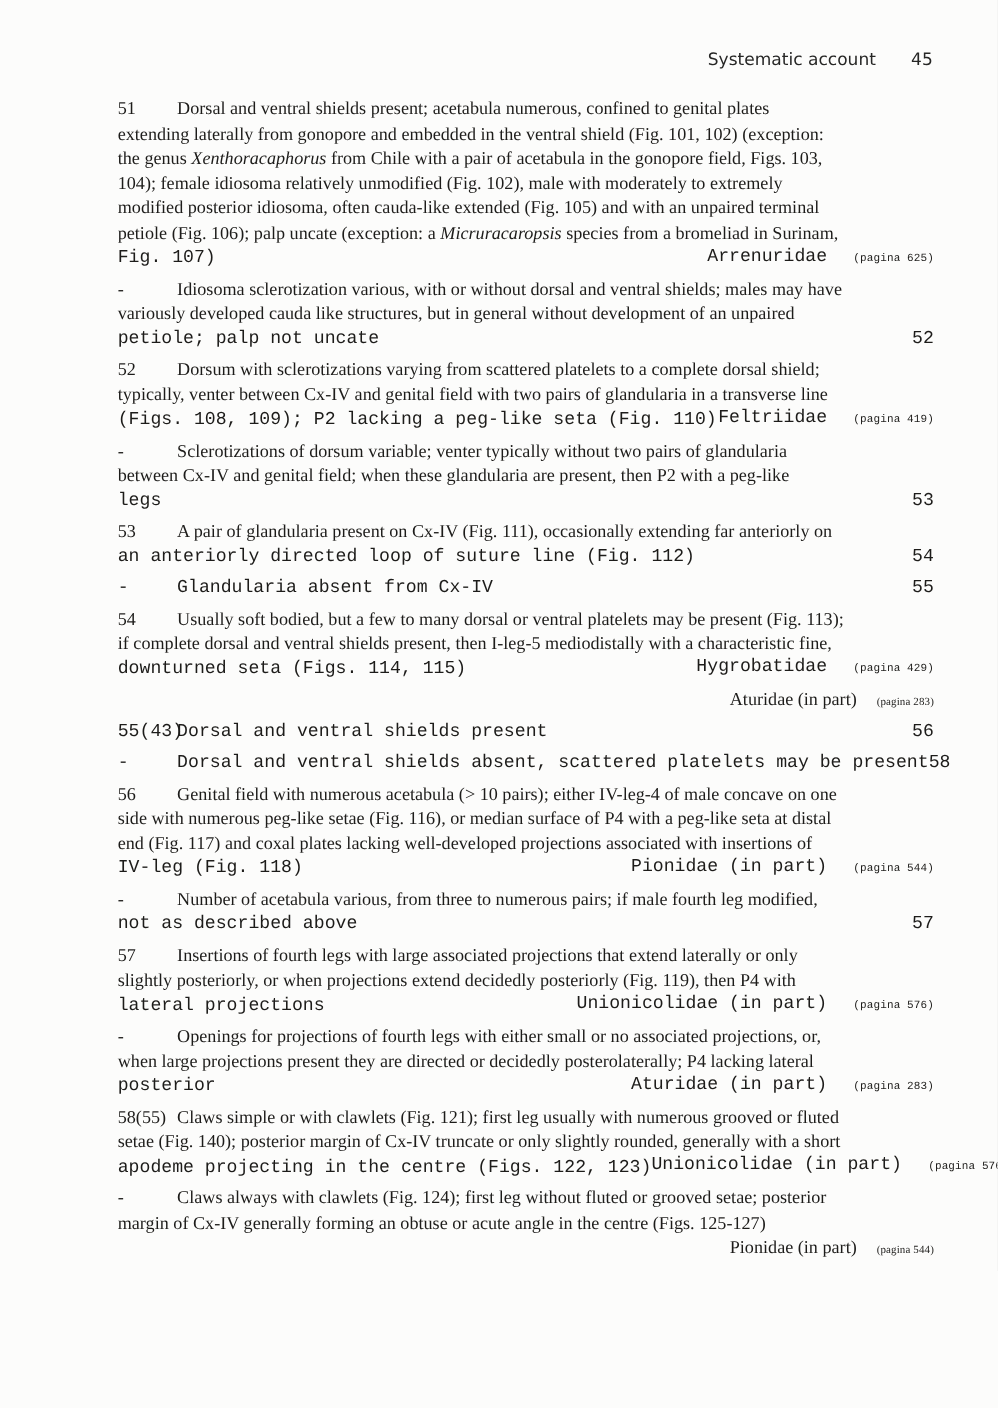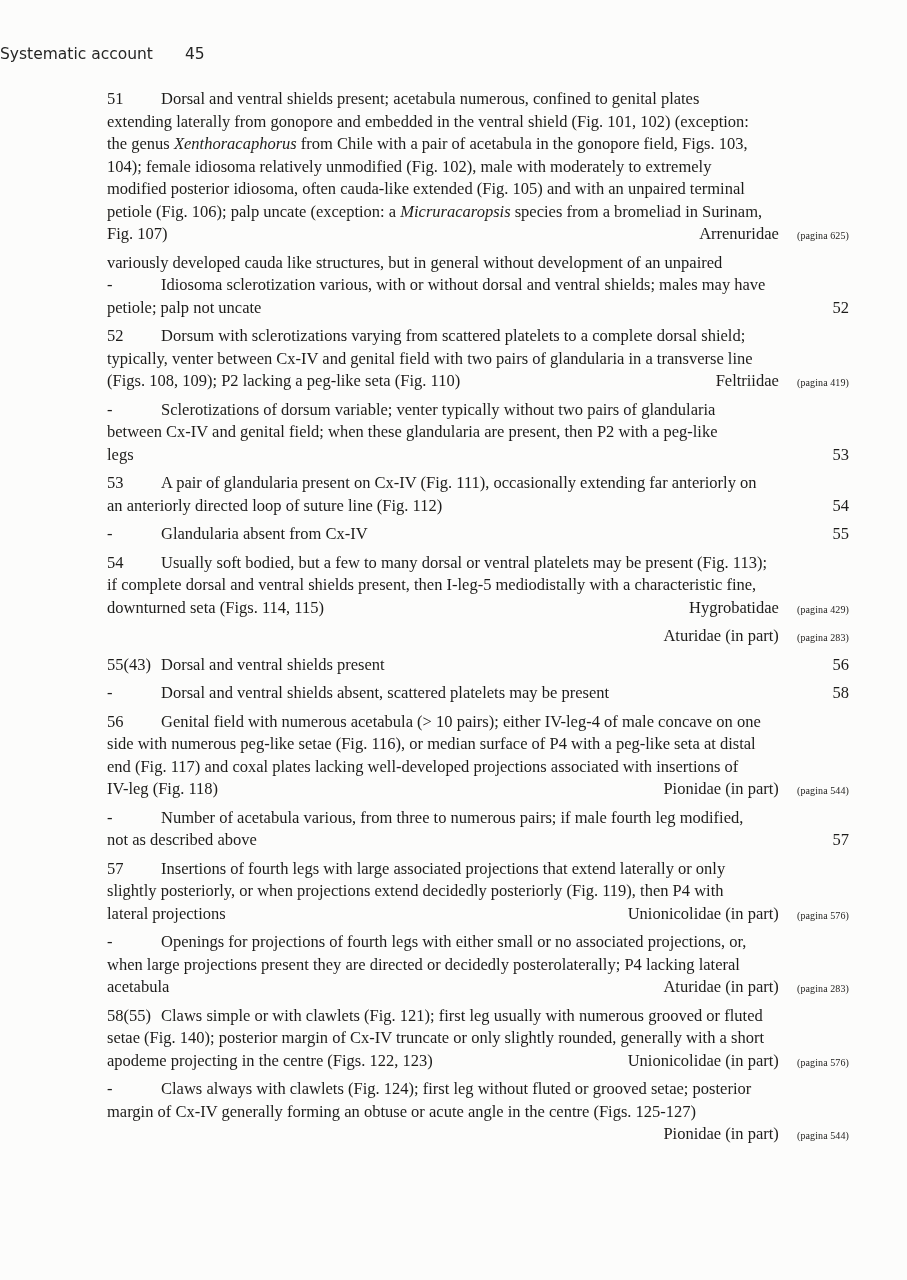--- a/index.html
+++ b/index.html
@@ -8,21 +8,21 @@
     position: relative;
     width: 907px;
     height: 1280px;
     margin: 0 auto;
     background: #fcfcfb;
     overflow: hidden;
     color: #1d1c1a;
   }
   .header {
     display: flex;
-    justify-content: flex-start;
+    justify-content: flex-end;
     align-items: baseline;
     gap: 32px;
     padding: 45px 59px 0 0;
     font-family: "DejaVu Sans", sans-serif;
     font-size: 15.5px;
     color: #262625;
   }
   .body-block {
     margin: 25px 58px 0 107px;
     font-family: "Liberation Serif", serif;
@@ -32,21 +32,22 @@
   .couplet { margin-top: 6px; }
   .couplet:first-child { margin-top: 0; }
   .line {
     line-height: 22.5px;
     height: 22.5px;
     white-space: nowrap;
   }
   .line.with-result {
     display: flex;
     justify-content: space-between;
-    align-items: flex-start;
+    align-items: center;
+    font-family: Liberation Mono, monospace;
   }
   .lead {
     display: inline-block;
     width: 54px;
   }
   em { font-style: italic; }
   .result { white-space: nowrap; }
   .result .pagina {
     font-size: 10px;
     letter-spacing: 0.1px;
@@ -72,22 +73,22 @@
           <div class="line"><span class="left">the genus <em>Xenthoracaphorus</em> from Chile with a pair of acetabula in the gonopore field, Figs. 103,</span></div>
           <div class="line"><span class="left">104); female idiosoma relatively unmodified (Fig. 102), male with moderately to extremely</span></div>
           <div class="line"><span class="left">modified posterior idiosoma, often cauda-like extended (Fig. 105) and with an unpaired terminal</span></div>
           <div class="line"><span class="left">petiole (Fig. 106); palp uncate (exception: a <em>Micruracaropsis</em> species from a bromeliad in Surinam,</span></div>
           <div class="line with-result">
             <span class="left">Fig. 107)</span>
             <span class="result"><span class="taxon">Arrenuridae </span><span class="pagina">(pagina 625)</span></span>
           </div>
         </div>
         <div class="couplet">
+          <div class="line"><span class="left"><span class="lead">-</span>Idiosoma sclerotization various, with or without dorsal and ventral shields; males may have</span></div>
           <div class="line"><span class="left">variously developed cauda like structures, but in general without development of an unpaired</span></div>
-          <div class="line"><span class="left"><span class="lead">-</span>Idiosoma sclerotization various, with or without dorsal and ventral shields; males may have</span></div>
           <div class="line with-result">
             <span class="left">petiole; palp not uncate</span>
             <span class="result"><span class="num">52</span></span>
           </div>
         </div>
         <div class="couplet">
           <div class="line"><span class="left"><span class="lead">52</span>Dorsum with sclerotizations varying from scattered platelets to a complete dorsal shield;</span></div>
           <div class="line"><span class="left">typically, venter between Cx-IV and genital field with two pairs of glandularia in a transverse line</span></div>
           <div class="line with-result">
             <span class="left">(Figs. 108, 109); P2 lacking a peg-like seta (Fig. 110)</span>
@@ -159,21 +160,21 @@
           <div class="line"><span class="left">slightly posteriorly, or when projections extend decidedly posteriorly (Fig. 119), then P4 with</span></div>
           <div class="line with-result">
             <span class="left">lateral projections</span>
             <span class="result"><span class="taxon">Unionicolidae (in part) </span><span class="pagina">(pagina 576)</span></span>
           </div>
         </div>
         <div class="couplet">
           <div class="line"><span class="left"><span class="lead">-</span>Openings for projections of fourth legs with either small or no associated projections, or,</span></div>
           <div class="line"><span class="left">when large projections present they are directed or decidedly posterolaterally; P4 lacking lateral</span></div>
           <div class="line with-result">
-            <span class="left">acetabula</span>
+            <span class="left">posterior</span>
             <span class="result"><span class="taxon">Aturidae (in part) </span><span class="pagina">(pagina 283)</span></span>
           </div>
         </div>
         <div class="couplet">
           <div class="line"><span class="left"><span class="lead">58(55)</span>Claws simple or with clawlets (Fig. 121); first leg usually with numerous grooved or fluted</span></div>
           <div class="line"><span class="left">setae (Fig. 140); posterior margin of Cx-IV truncate or only slightly rounded, generally with a short</span></div>
           <div class="line with-result">
             <span class="left">apodeme projecting in the centre (Figs. 122, 123)</span>
             <span class="result"><span class="taxon">Unionicolidae (in part) </span><span class="pagina">(pagina 576)</span></span>
           </div>

